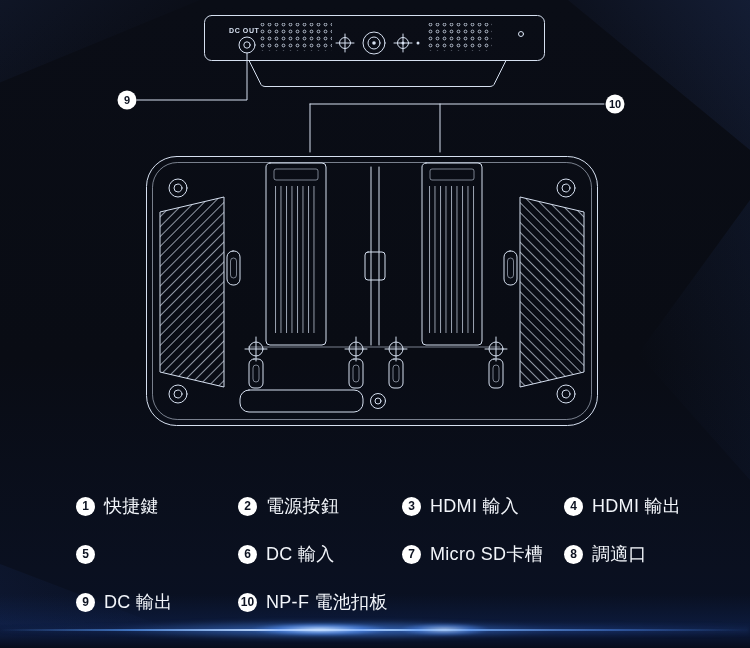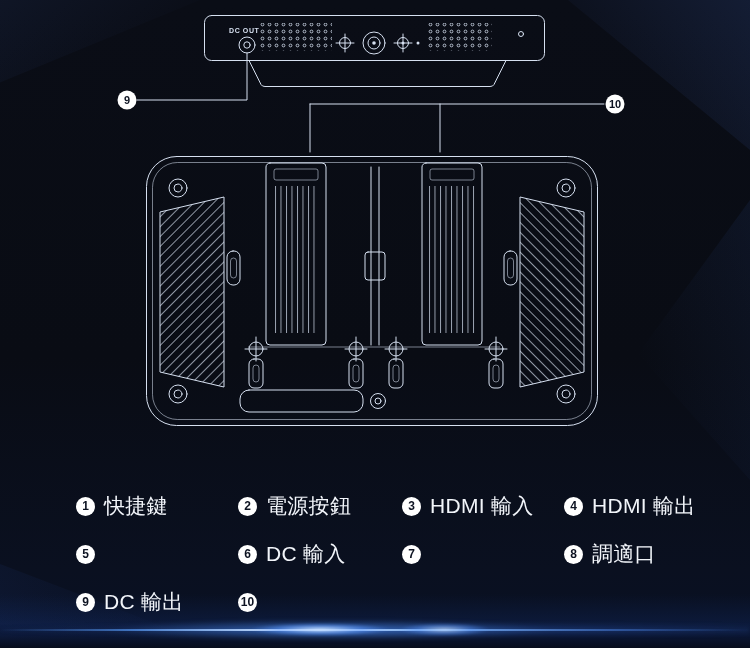--- a/index.html
+++ b/index.html
@@ -50,21 +50,21 @@
   .badge-t { fill:var(--badge_text); font:700 11px "Liberation Sans", sans-serif; text-anchor:middle; }
 
   
   .legend { position:absolute; left:76px; top:482px; z-index:4;
     display:grid; grid-template-columns:162px 164px 162px 170px; grid-auto-rows:48px; align-items:center; }
   .legend-item { display:flex; align-items:center; gap:9px; white-space:nowrap; }
   .badge { width:19px; height:19px; border-radius:50%; flex:0 0 19px;
     background:var(--badge_bg); color:var(--badge_text);
     display:inline-flex; align-items:center; justify-content:center;
     font-size:12px; font-weight:bold; }
-  .legend-label { color:var(--label_text); font-size:21px; letter-spacing:.3px; }
+  .legend-label { color:var(--label_text); font-size:18px; letter-spacing:.3px; }
 </style>
 </head>
 <body>
 
 <div class="stage">
 
   <div class="deco deco-tl"></div>
   <div class="deco deco-tr"></div>
   <div class="deco deco-r"></div>
   <div class="deco deco-bl"></div>
@@ -218,31 +218,33 @@
     </div>
     <div class="legend-item">
       <span class="badge">5</span>
     </div>
     <div class="legend-item">
       <span class="badge">6</span>
       <span class="legend-label">DC 輸入</span>
     </div>
     <div class="legend-item">
       <span class="badge">7</span>
+      <span class="legend-label">Micro SD卡槽</span>
     </div>
     <div class="legend-item">
       <span class="badge">8</span>
       <span class="legend-label">調適口</span>
     </div>
     <div class="legend-item">
       <span class="badge">9</span>
       <span class="legend-label">DC 輸出</span>
     </div>
     <div class="legend-item">
       <span class="badge">10</span>
+      <span class="legend-label">NP-F 電池扣板</span>
     </div>
   </div>
 
   <div class="bottom-tint"></div>
   <div class="flare-halo"></div>
   <div class="flare-line"></div>
   <div class="flare-spot"></div>
   <div class="flare-spot s2"></div>
 
 </div>

